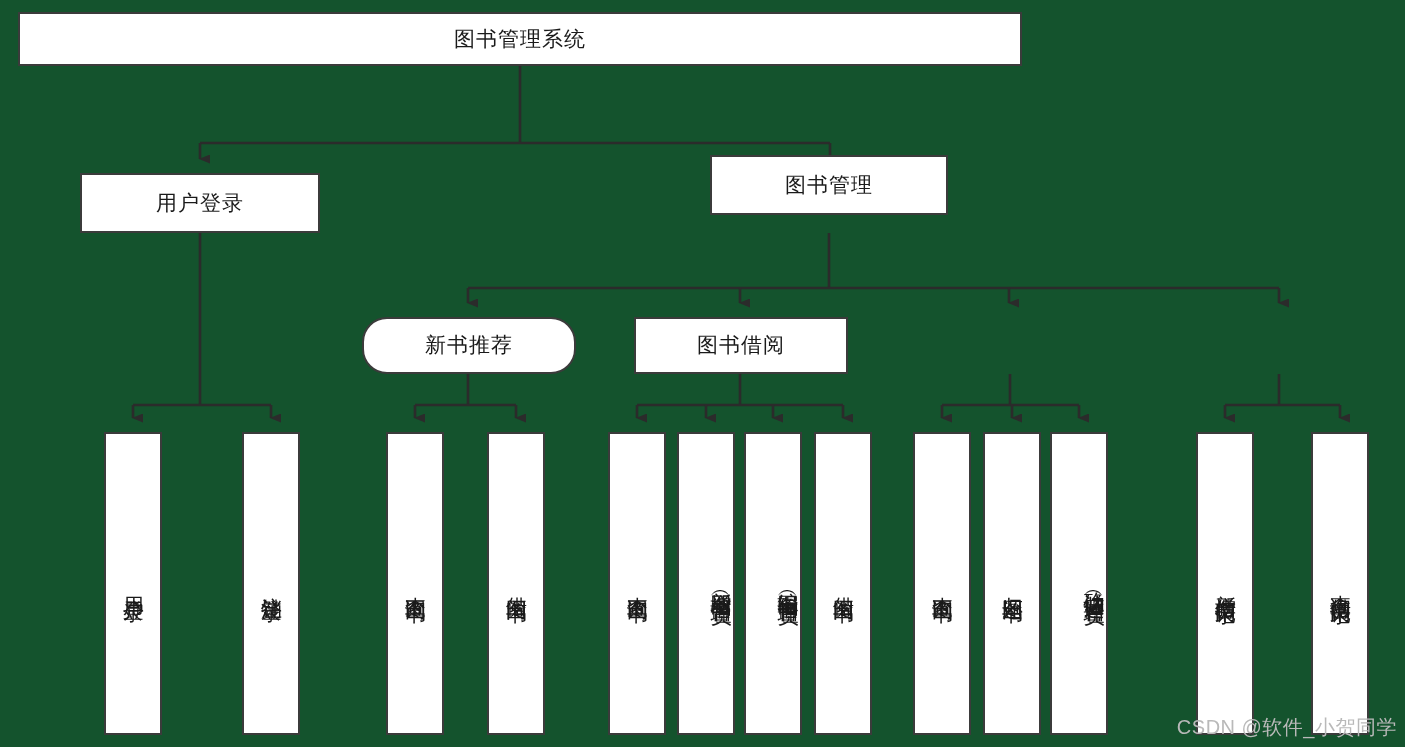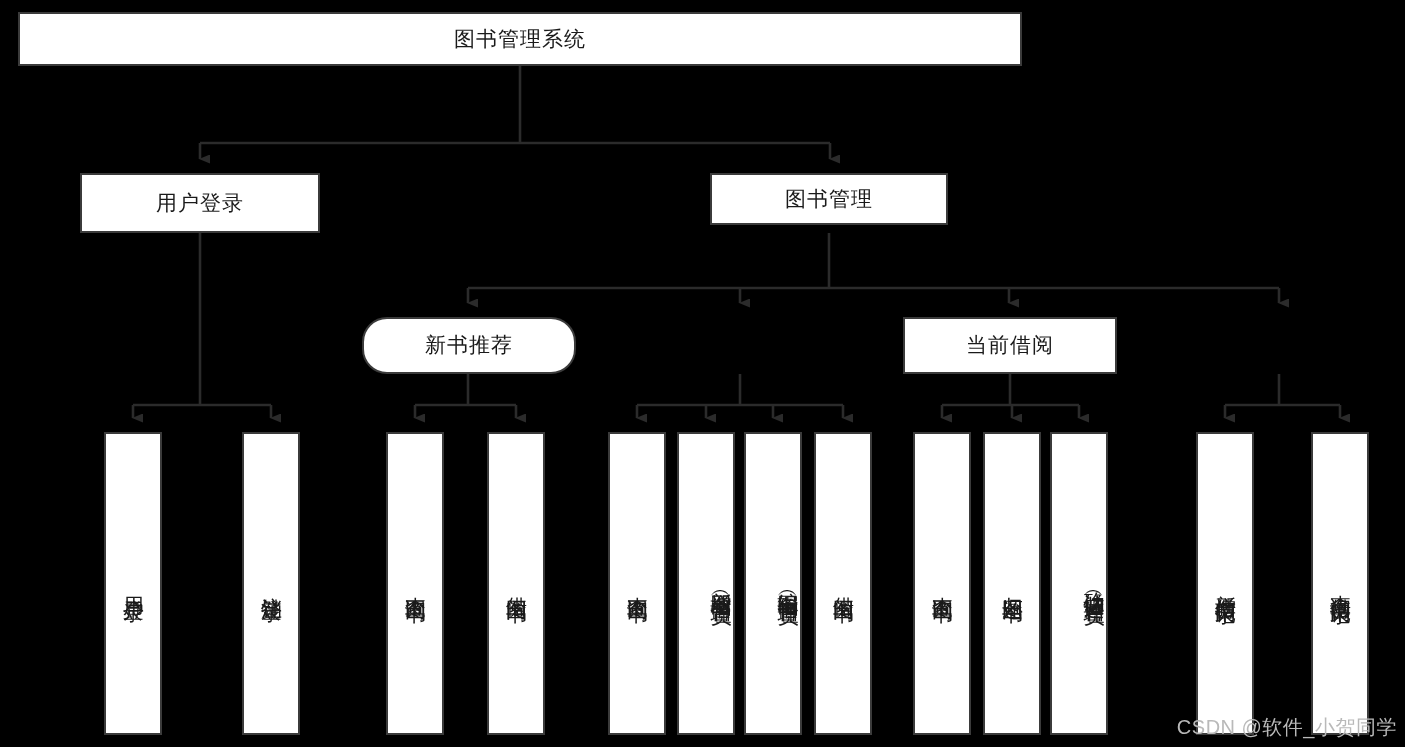--- a/index.html
+++ b/index.html
@@ -8,21 +8,21 @@
     padding: 0;
     background: #ffffff;
   }
   body {
     font-family: "Liberation Sans", "DejaVu Sans", sans-serif;
   }
   #canvas {
     position: relative;
     width: 1405px;
     height: 747px;
-    background: #000000;
+    background: #14532d;
     overflow: hidden;
   }
   svg#edges {
     position: absolute;
     left: 0;
     top: 0;
     width: 1405px;
     height: 747px;
     pointer-events: none;
   }
@@ -120,29 +120,29 @@
     </g>
   </svg>
 
   <div class="node horiz" id="n-root" style="left: 18px; top: 12px; width: 1004px; height: 54px;">
     <span>图书管理系统</span>
   </div>
 
   <div class="node horiz" id="n-l2-0" style="left: 80px; top: 173px; width: 240px; height: 60px;">
     <span>用户登录</span>
   </div>
-  <div class="node horiz" id="n-l2-1" style="left: 710px; top: 173px; width: 238px; height: 52px;">
+  <div class="node horiz" id="n-l2-1" style="left: 710px; top: 155px; width: 238px; height: 60px;">
     <span>图书管理</span>
   </div>
 
   <div class="node horiz" id="n-l3-0" style="left: 362px; top: 317px; width: 214px; height: 57px; border-radius: 25px;">
     <span>新书推荐</span>
   </div>
-  <div class="node horiz" id="n-l3-2" style="left: 903px; top: 317px; width: 214px; height: 57px;">
-    <span>当前借阅</span>
+  <div class="node horiz" id="n-l3-1" style="left: 634px; top: 317px; width: 214px; height: 57px;">
+    <span>图书借阅</span>
   </div>
 
   <div class="node vert tall" id="n-leaf-0" style="left: 104px; top: 432px; width: 58px; height: 303px;">
     <span>用户登录</span>
   </div>
   <div class="node vert tall" id="n-leaf-1" style="left: 242px; top: 432px; width: 58px; height: 303px;">
     <span>注销登录</span>
   </div>
   <div class="node vert tall" id="n-leaf-2" style="left: 386px; top: 432px; width: 58px; height: 303px;">
     <span>查询图书</span>

